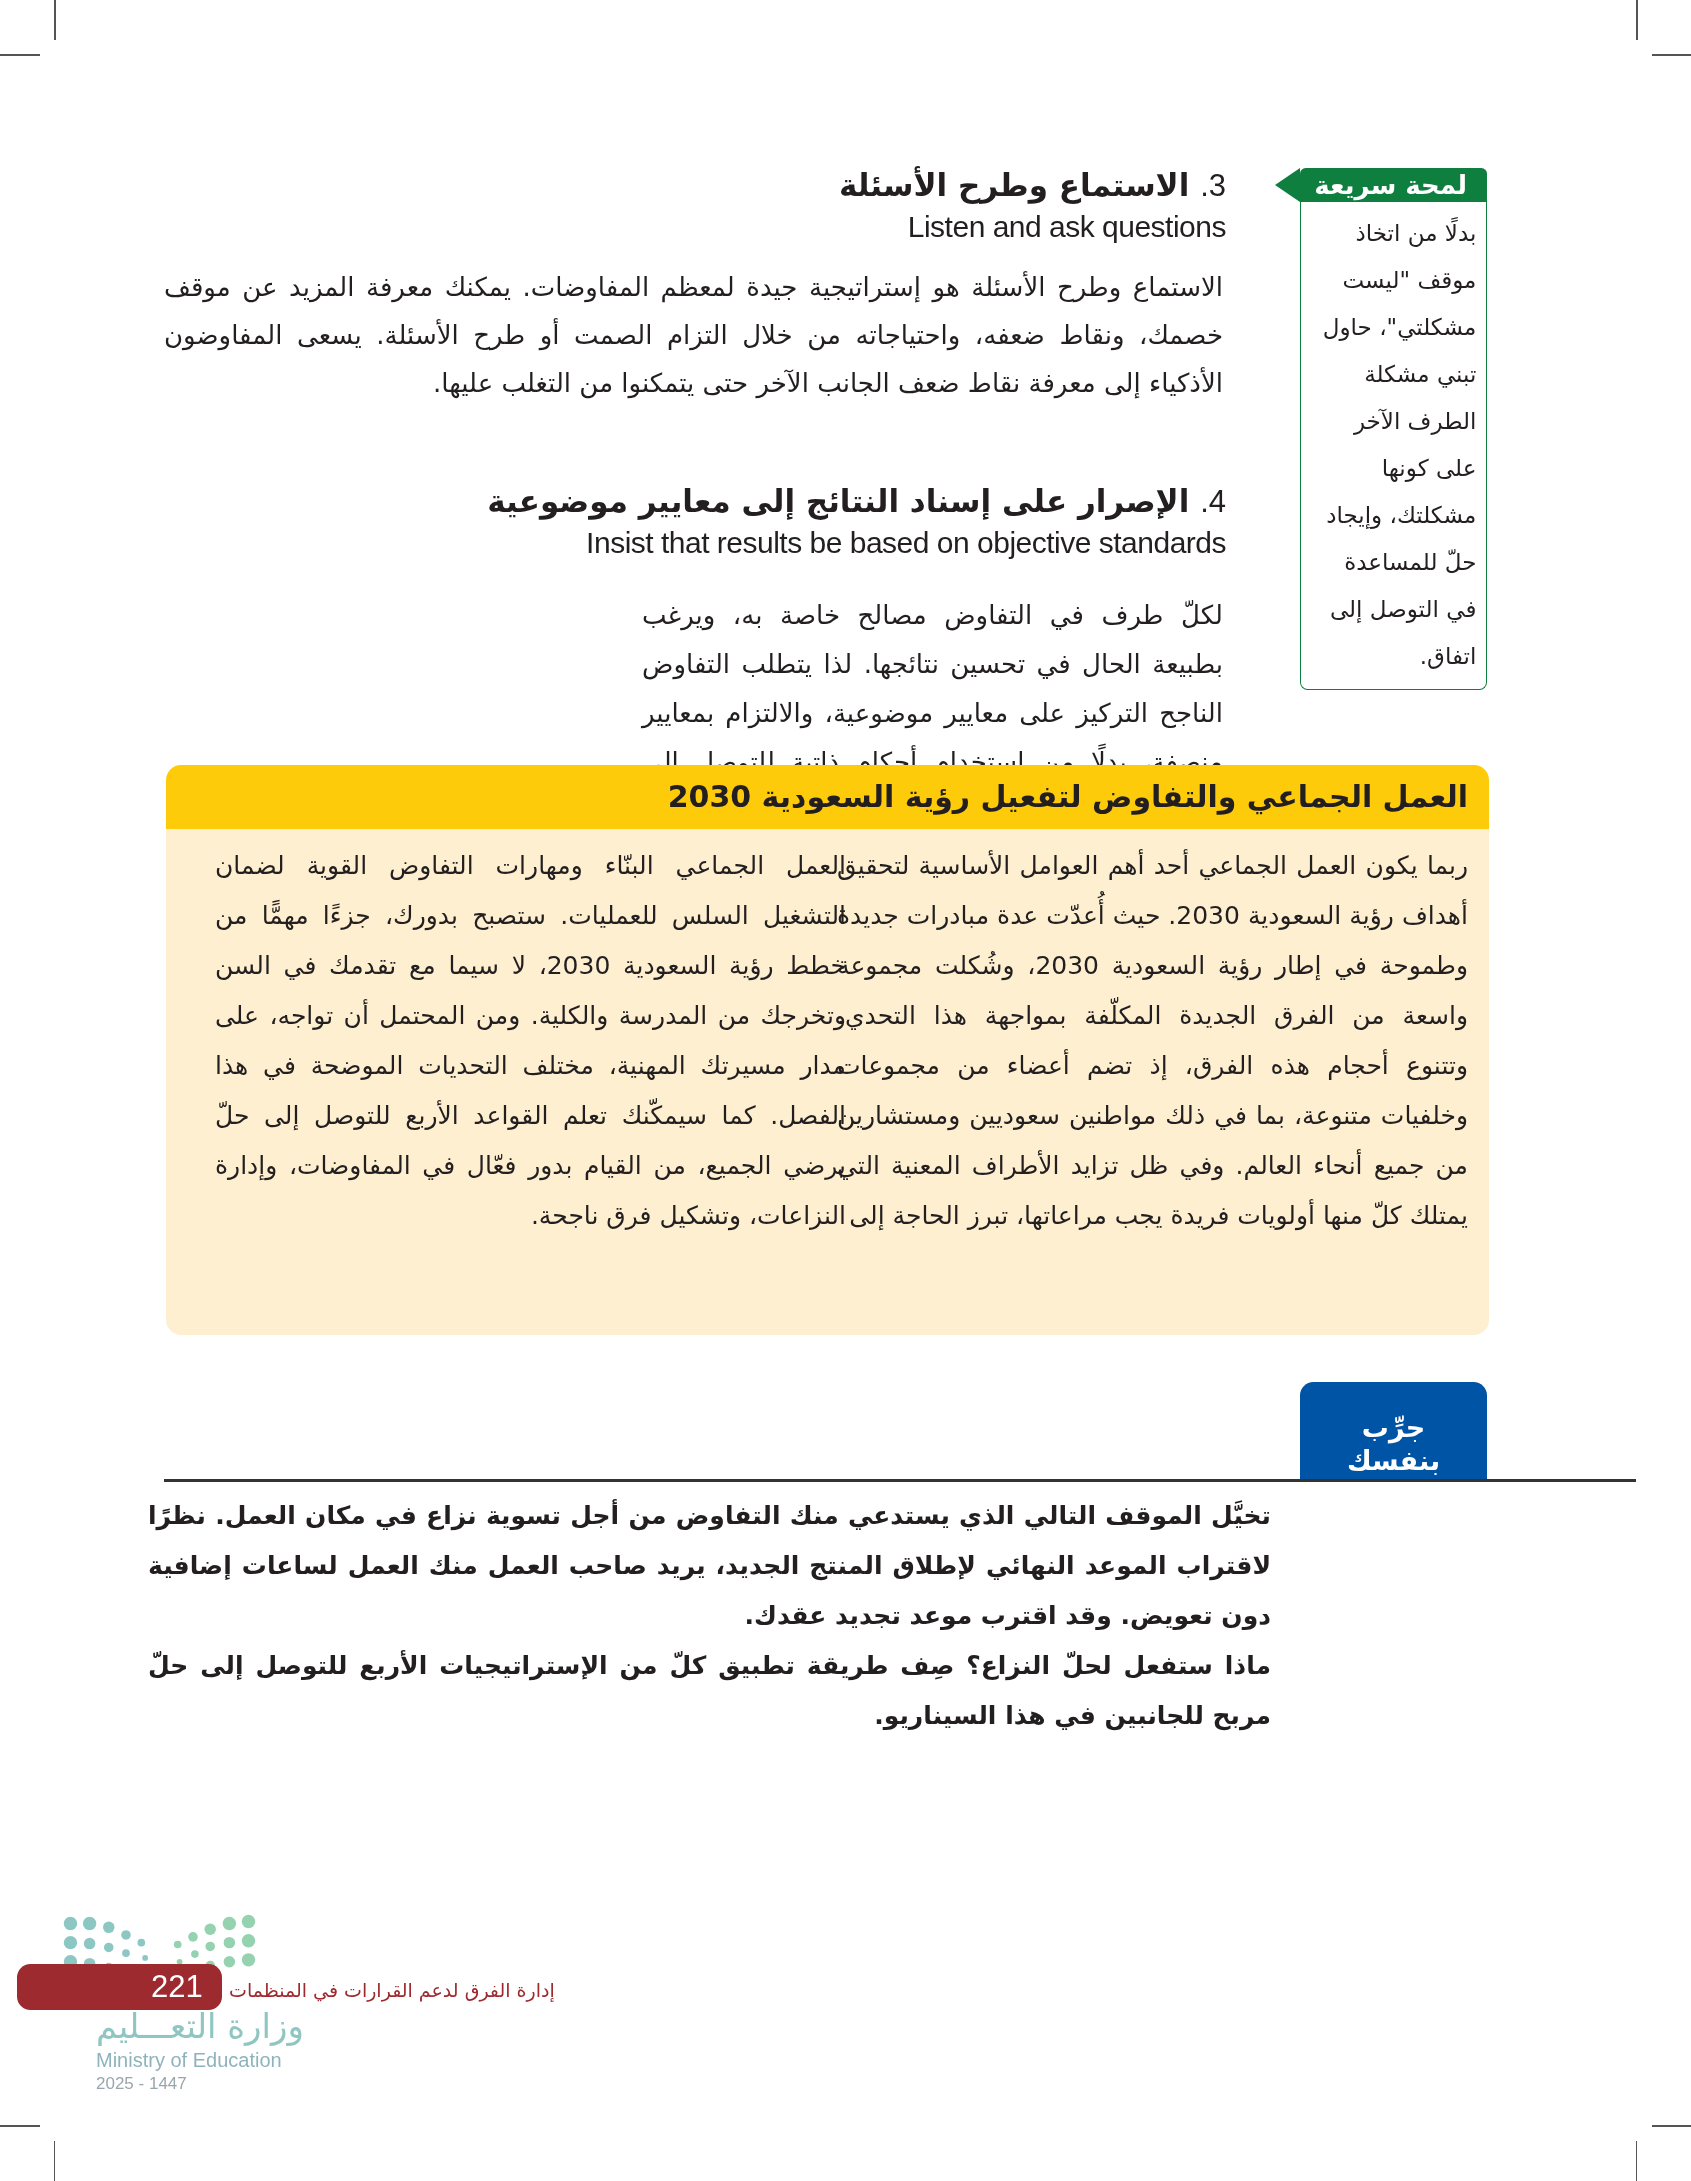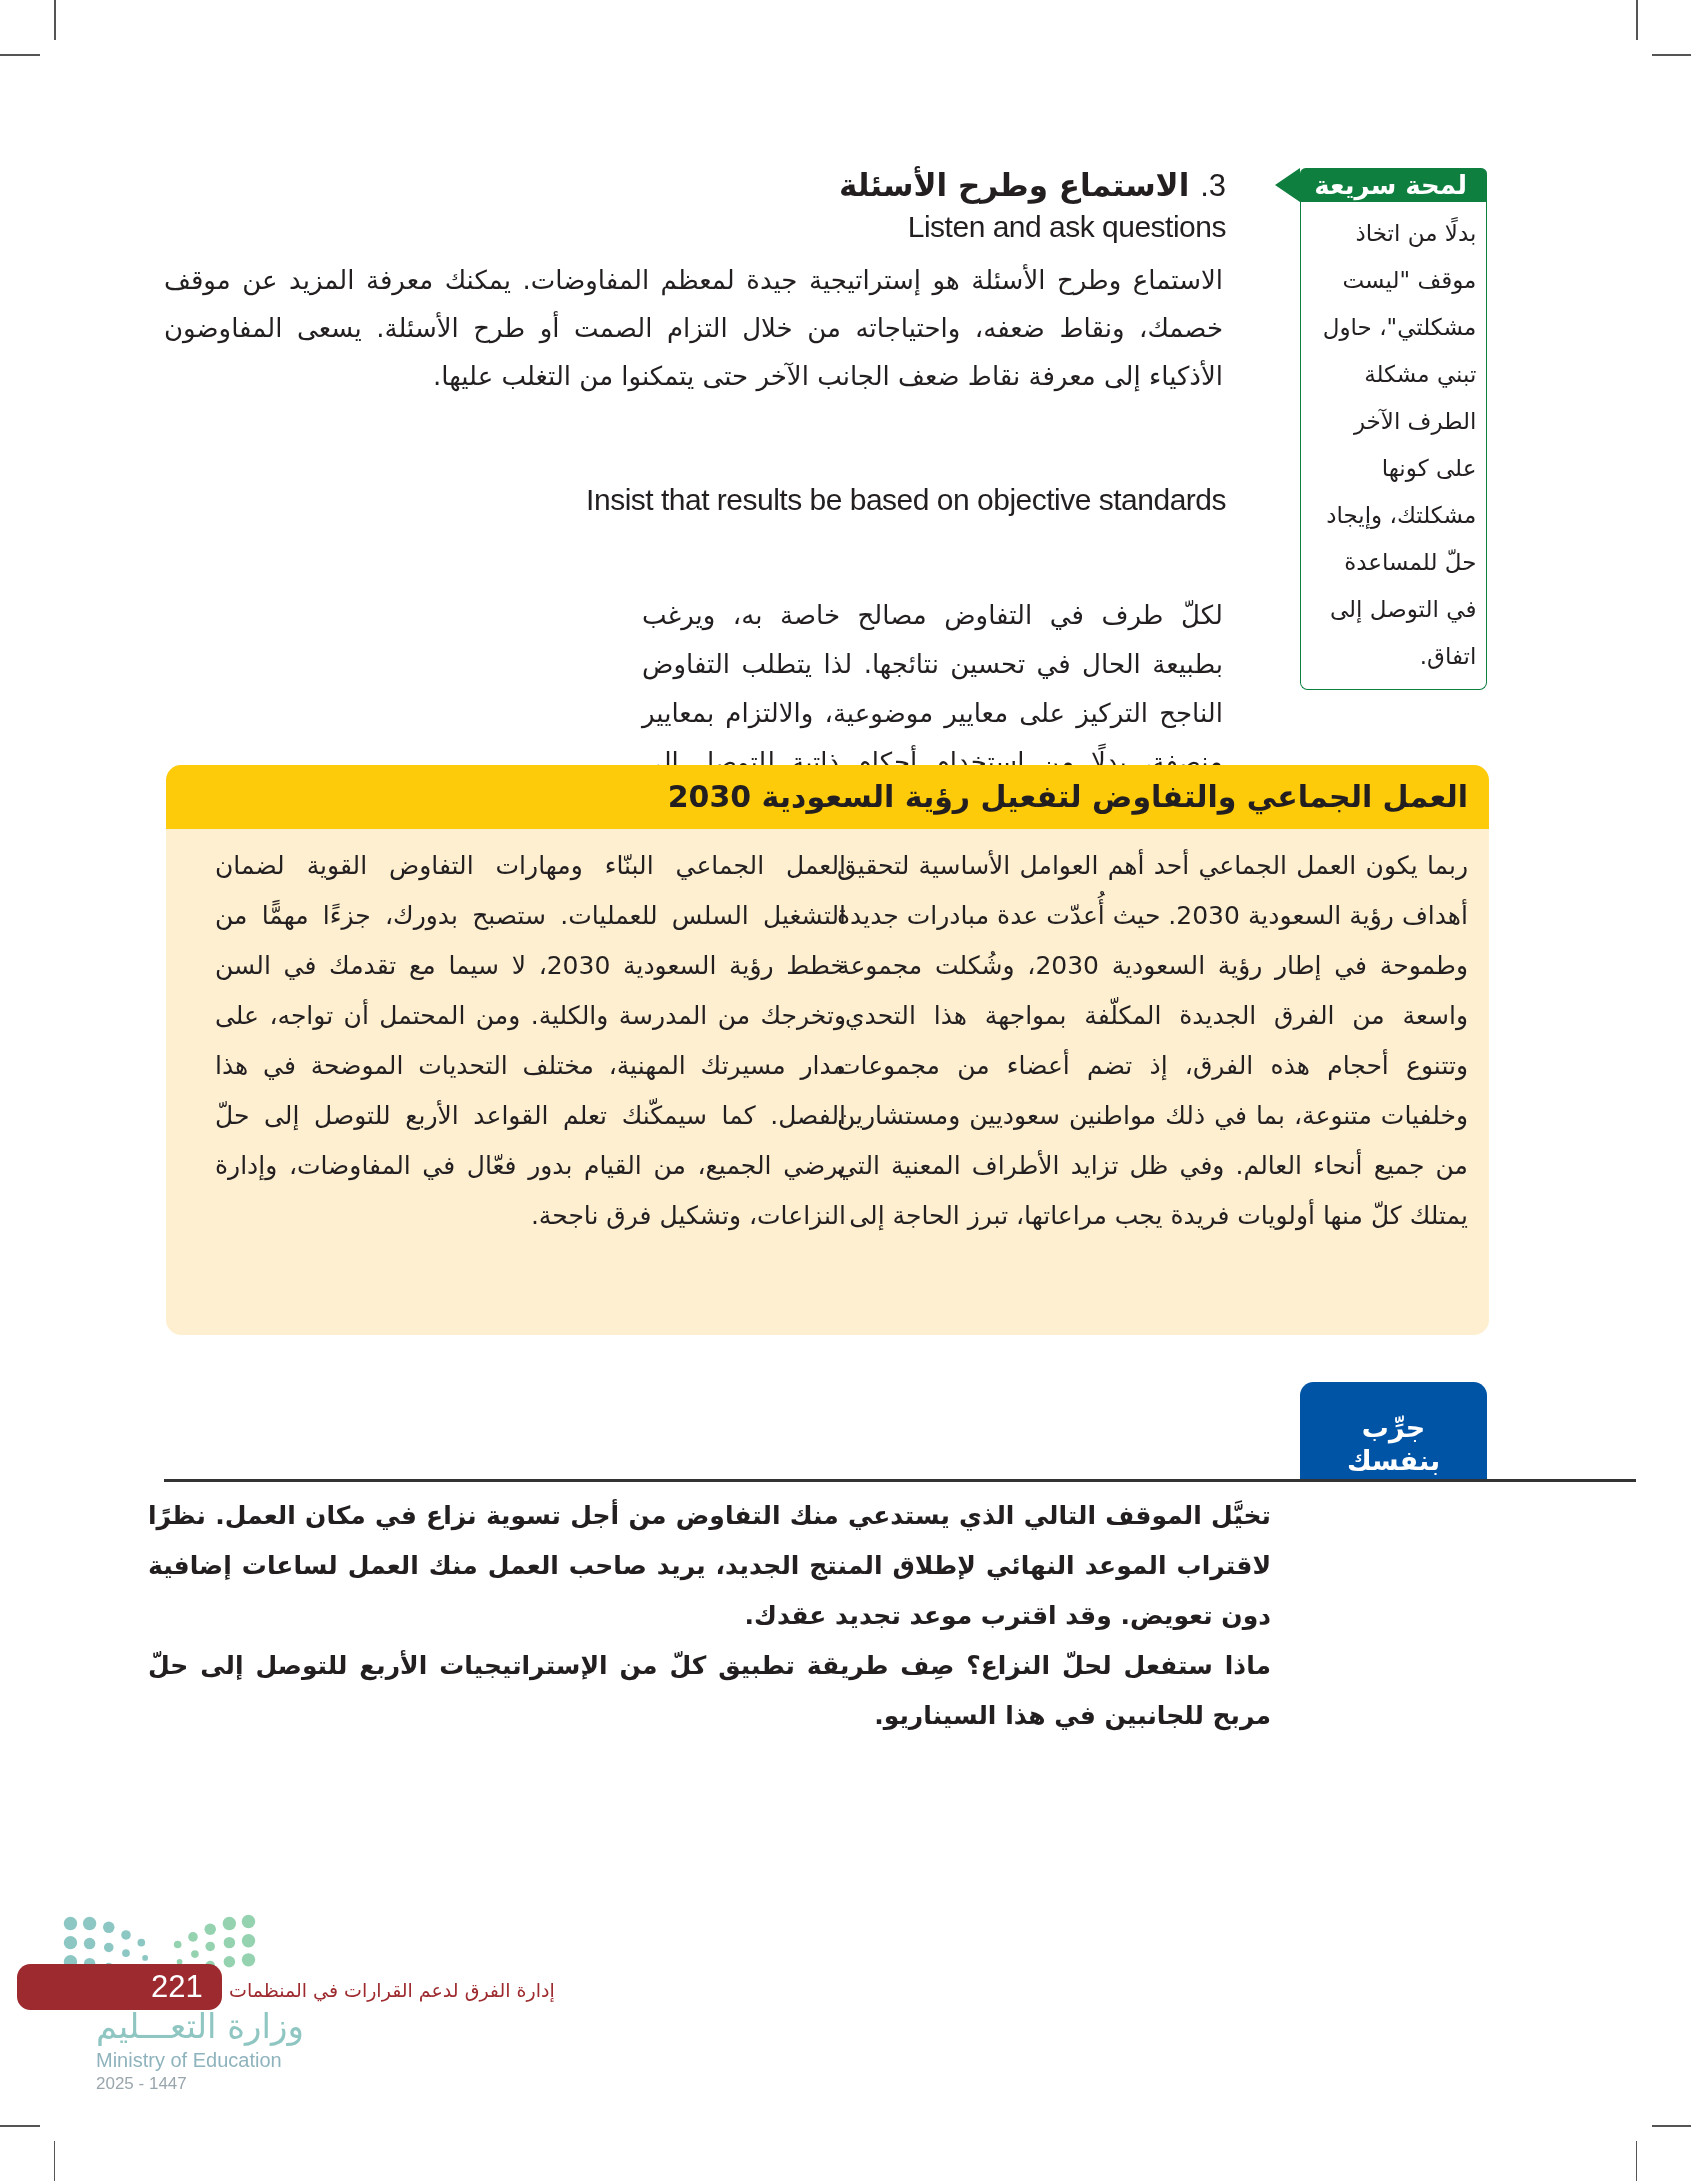--- a/index.html
+++ b/index.html
@@ -59,23 +59,24 @@
 
 <aside class="tip">
   <div class="tip-header">لمحة سريعة</div>
   <div class="tip-body">بدلًا من اتخاذ موقف "ليست مشكلتي"، حاول تبني مشكلة الطرف الآخر على كونها مشكلتك، وإيجاد حلّ للمساعدة في التوصل إلى اتفاق.</div>
 </aside>
 
 <div class="sec" style="top:164px;">
   <div class="sec-title"><span class="num">3.</span> <span>الاستماع وطرح الأسئلة</span></div>
   <div class="sec-en">Listen and ask questions</div>
 </div>
-<p class="para" style="left:164px;top:256px;width:1059px;line-height:48px;">الاستماع وطرح الأسئلة هو إستراتيجية جيدة لمعظم المفاوضات. يمكنك معرفة المزيد عن موقف خصمك، ونقاط ضعفه، واحتياجاته من خلال التزام الصمت أو طرح الأسئلة. يسعى المفاوضون الأذكياء إلى معرفة نقاط ضعف الجانب الآخر حتى يتمكنوا من التغلب عليها.</p>
+<p class="para" style="left:164px;top:263px;width:1059px;line-height:48px;">الاستماع وطرح الأسئلة هو إستراتيجية جيدة لمعظم المفاوضات. يمكنك معرفة المزيد عن موقف خصمك، ونقاط ضعفه، واحتياجاته من خلال التزام الصمت أو طرح الأسئلة. يسعى المفاوضون الأذكياء إلى معرفة نقاط ضعف الجانب الآخر حتى يتمكنوا من التغلب عليها.</p>
 
 <div class="sec" style="top:480px;">
+  <div class="sec-title"><span class="num">4.</span> <span>الإصرار على إسناد النتائج إلى معايير موضوعية</span></div>
   <div class="sec-en">Insist that results be based on objective standards</div>
 </div>
 <p class="para" style="left:642px;top:591px;width:581px;line-height:49px;">لكلّ طرف في التفاوض مصالح خاصة به، ويرغب بطبيعة الحال في تحسين نتائجها. لذا يتطلب التفاوض الناجح التركيز على معايير موضوعية، والالتزام بمعايير منصفة، بدلًا من استخدام أحكام ذاتية للتوصل إلى أفضل الحلول.</p>
 
 <section class="ybox">
   <div class="ybox-head">العمل الجماعي والتفاوض لتفعيل رؤية السعودية 2030</div>
   <p class="ycol" style="right:21px;width:631px;">ربما يكون العمل الجماعي أحد أهم العوامل الأساسية لتحقيق أهداف رؤية السعودية 2030. حيث أُعدّت عدة مبادرات جديدة وطموحة في إطار رؤية السعودية 2030، وشُكلت مجموعة واسعة من الفرق الجديدة المكلّفة بمواجهة هذا التحدي. وتتنوع أحجام هذه الفرق، إذ تضم أعضاء من مجموعات وخلفيات متنوعة، بما في ذلك مواطنين سعوديين ومستشارين من جميع أنحاء العالم. وفي ظل تزايد الأطراف المعنية التي يمتلك كلّ منها أولويات فريدة يجب مراعاتها، تبرز الحاجة إلى</p>
   <p class="ycol" style="left:17px;width:631px;">العمل الجماعي البنّاء ومهارات التفاوض القوية لضمان التشغيل السلس للعمليات. ستصبح بدورك، جزءًا مهمًّا من خطط رؤية السعودية 2030، لا سيما مع تقدمك في السن وتخرجك من المدرسة والكلية. ومن المحتمل أن تواجه، على مدار مسيرتك المهنية، مختلف التحديات الموضحة في هذا الفصل. كما سيمكّنك تعلم القواعد الأربع للتوصل إلى حلّ يرضي الجميع، من القيام بدور فعّال في المفاوضات، وإدارة النزاعات، وتشكيل فرق ناجحة.</p>
 </section>
 

